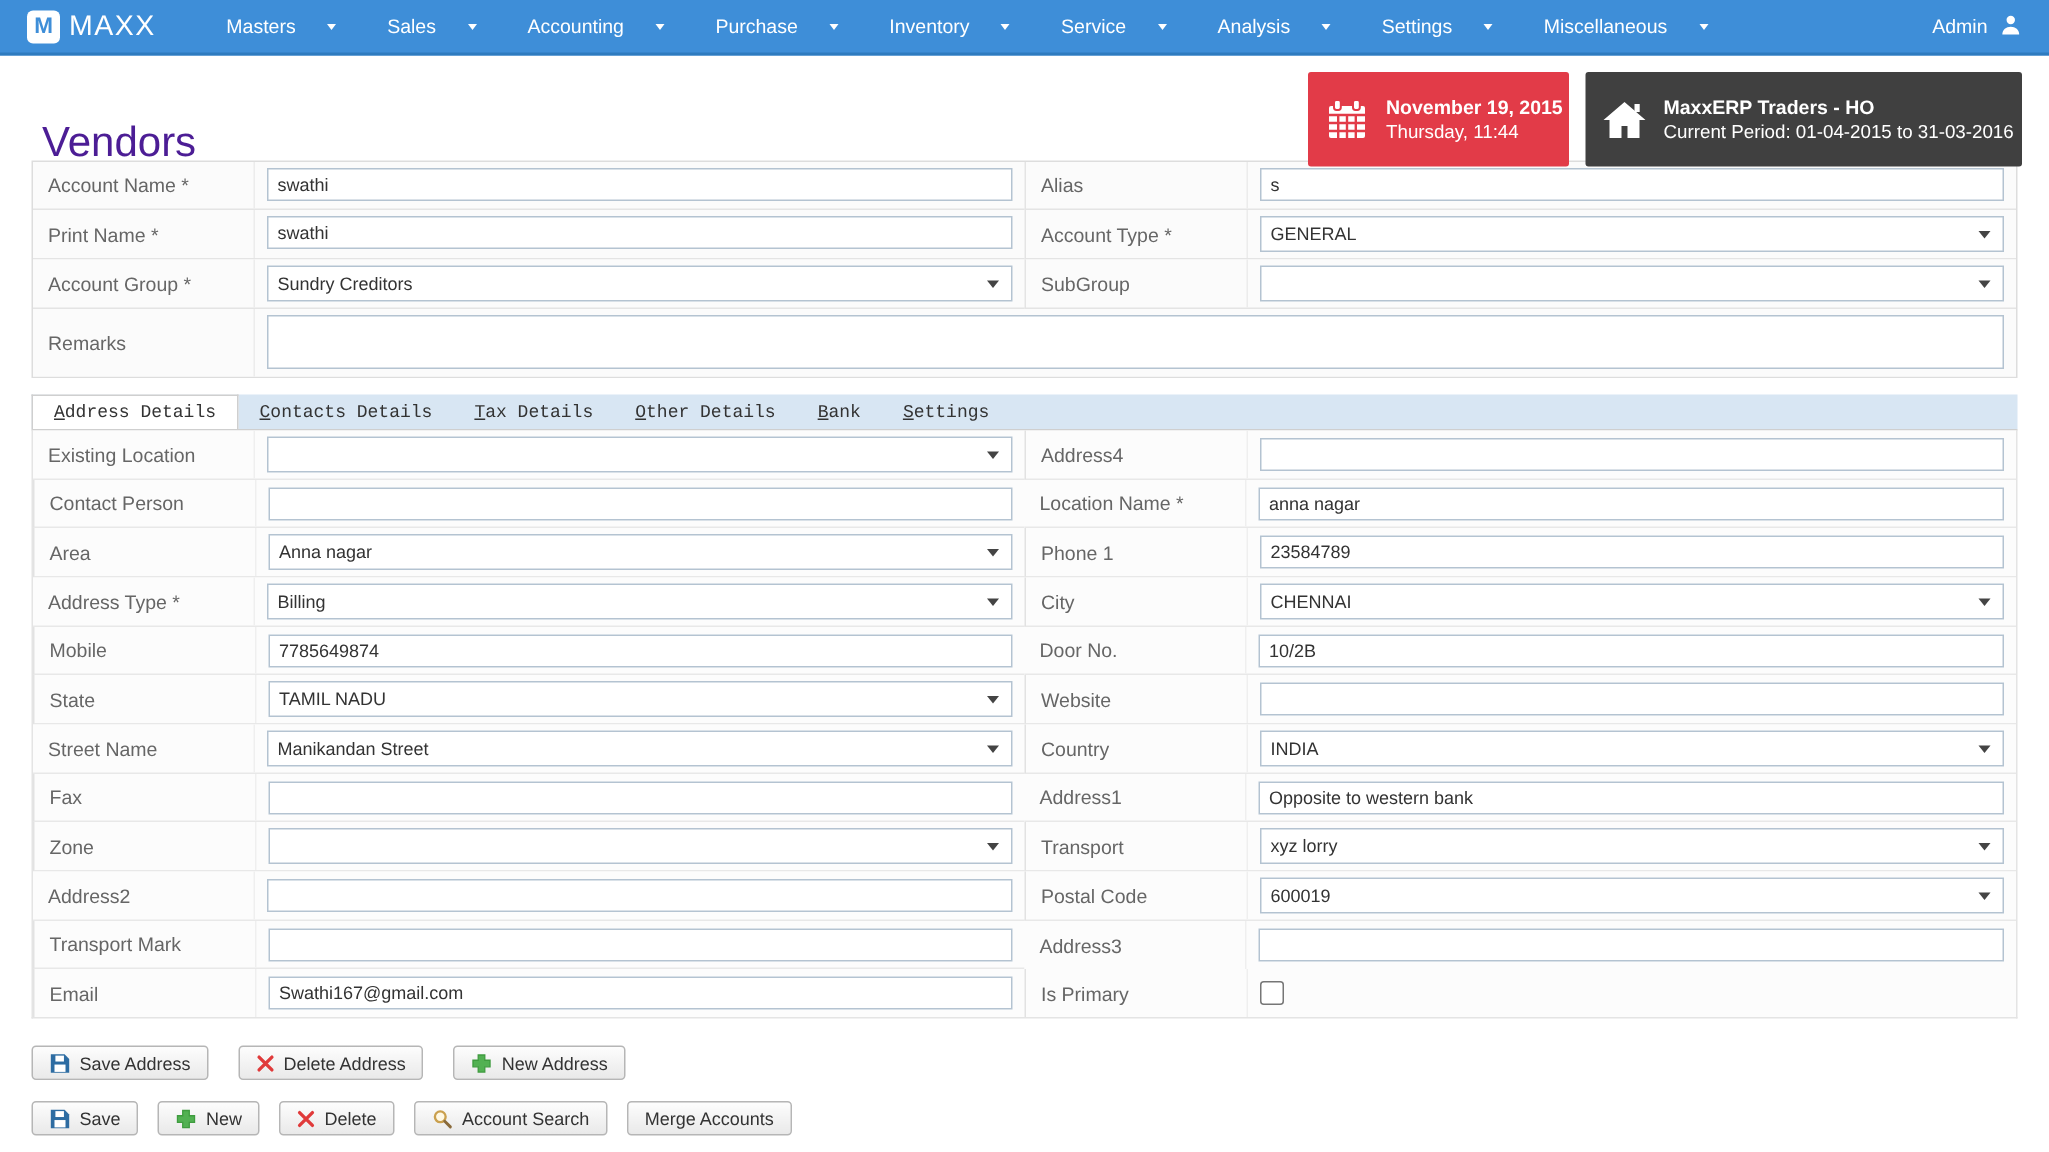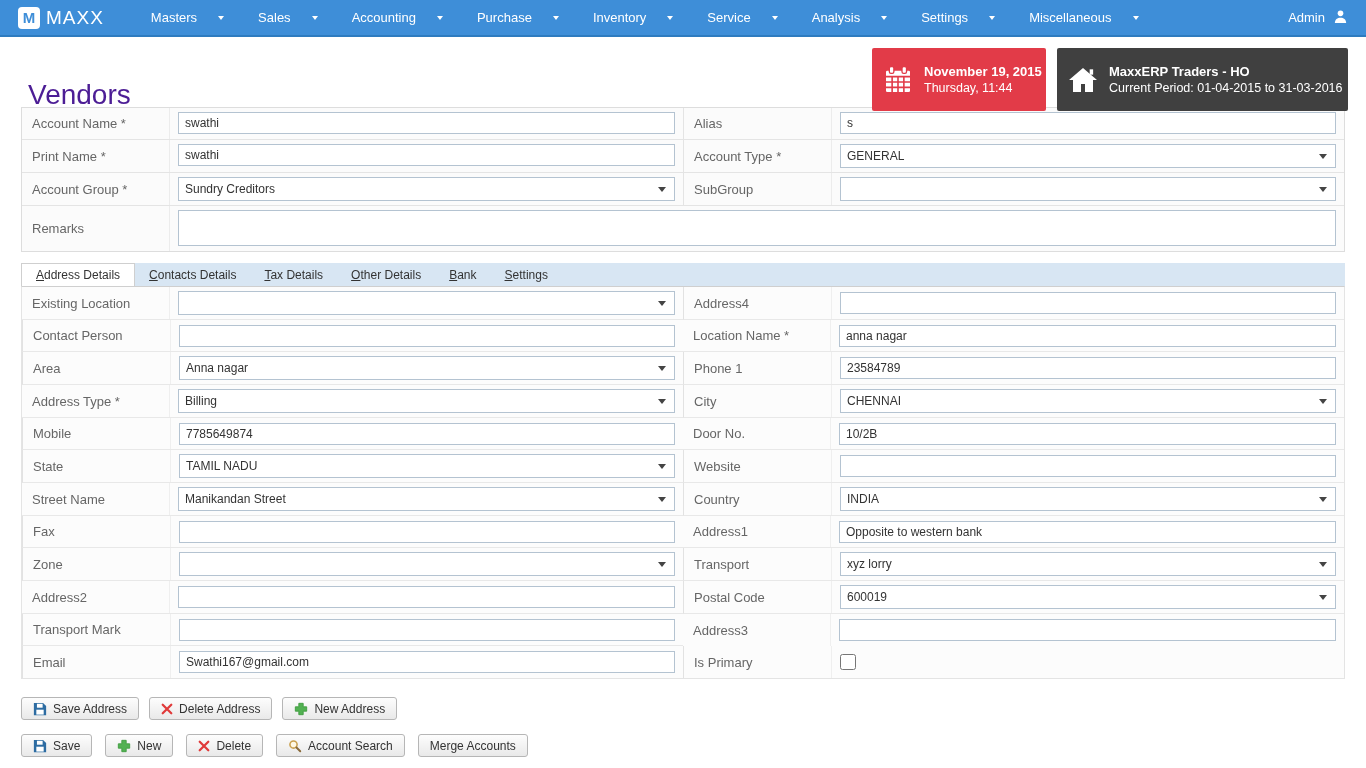--- a/index.html
+++ b/index.html
@@ -56,38 +56,38 @@
                border-right:4px solid transparent; border-top:5px solid #444; }
   .ft-remarks { display:flex; background:#fbfbfb; min-height:45px; }
   .ft-remarks .fctrl { padding:4px 8px; }
   .tarea { width:100%; height:36px; border:1px solid #b4c3d1; background:#fff;
            resize:none; font-family:"Liberation Sans",sans-serif; font-size:12px; padding:3px 6px; }
 
   
   .tabstrip { margin:11px 21px 0; height:23px; background:#d8e6f3;
               display:flex; align-items:stretch; }
   .tab { padding:0 14px; font-size:12px; color:#333; display:flex;
-         align-items:center; cursor:pointer; }
+         align-items:center; cursor:pointer;font-family:Liberation Mono, monospace; }
   .tab.active { background:#fff; border:1px solid #cfcfcf; border-bottom:none; }
   .ul { text-decoration:underline; }
 
   
   .addr-grid { margin:0 21px; border:1px solid #e4e4e4; border-top:1px solid #cfcfcf;
                display:grid; grid-template-columns:1fr 1fr; }
   .a-cell { display:flex; align-items:stretch; min-height:32px; background:#fcfcfc;
             border-bottom:1px solid #e8e8e8; }
   .a-cell.cb { border-left:1px solid #e2e2e2; }
   .a-cell:nth-last-child(-n+3) { border-bottom:none; }
   .alabel { flex:0 0 148px; display:flex; align-items:center; padding-left:10px;
             font-size:13px; color:#666; border-right:1px solid #efefef; }
   .actrl { flex:1; display:flex; align-items:center; padding:4px 8px; }
   .chk { width:16px; height:16px; margin:0; accent-color:#fff; border:1px solid #b4c3d1; }
 
   
-  .btn-row { margin:0 21px; display:flex; gap:10px; }
+  .btn-row { margin:0 21px; display:flex; gap:20px; }
   .btn-row.addr { margin-top:18px; }
   .btn-row.main { margin-top:14px; gap:13px; }
   .btn { display:inline-flex; align-items:center; gap:6px; height:23px;
          background:linear-gradient(#fdfdfd,#e9e9e9); border:1px solid #b6b6b6;
          border-radius:3px; padding:0 11px; font-size:12px; color:#333;
          font-family:"Liberation Sans",sans-serif; cursor:pointer; }
   .btn .ic { display:flex; align-items:center; }
 
   
   .footer { margin-top:37px; height:41px; background:#f4f4f4; border-top:1px solid #e7e7e7;

